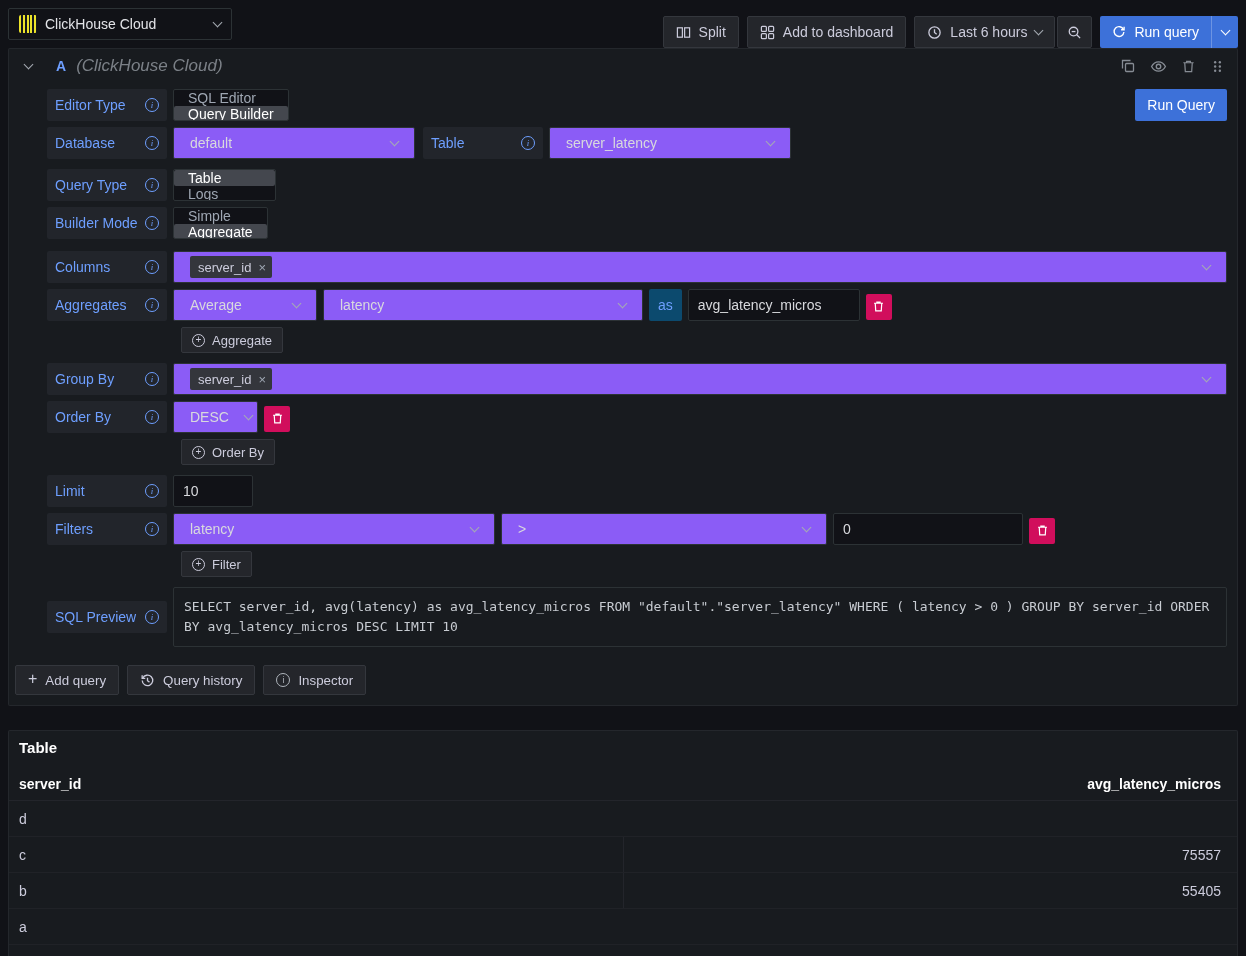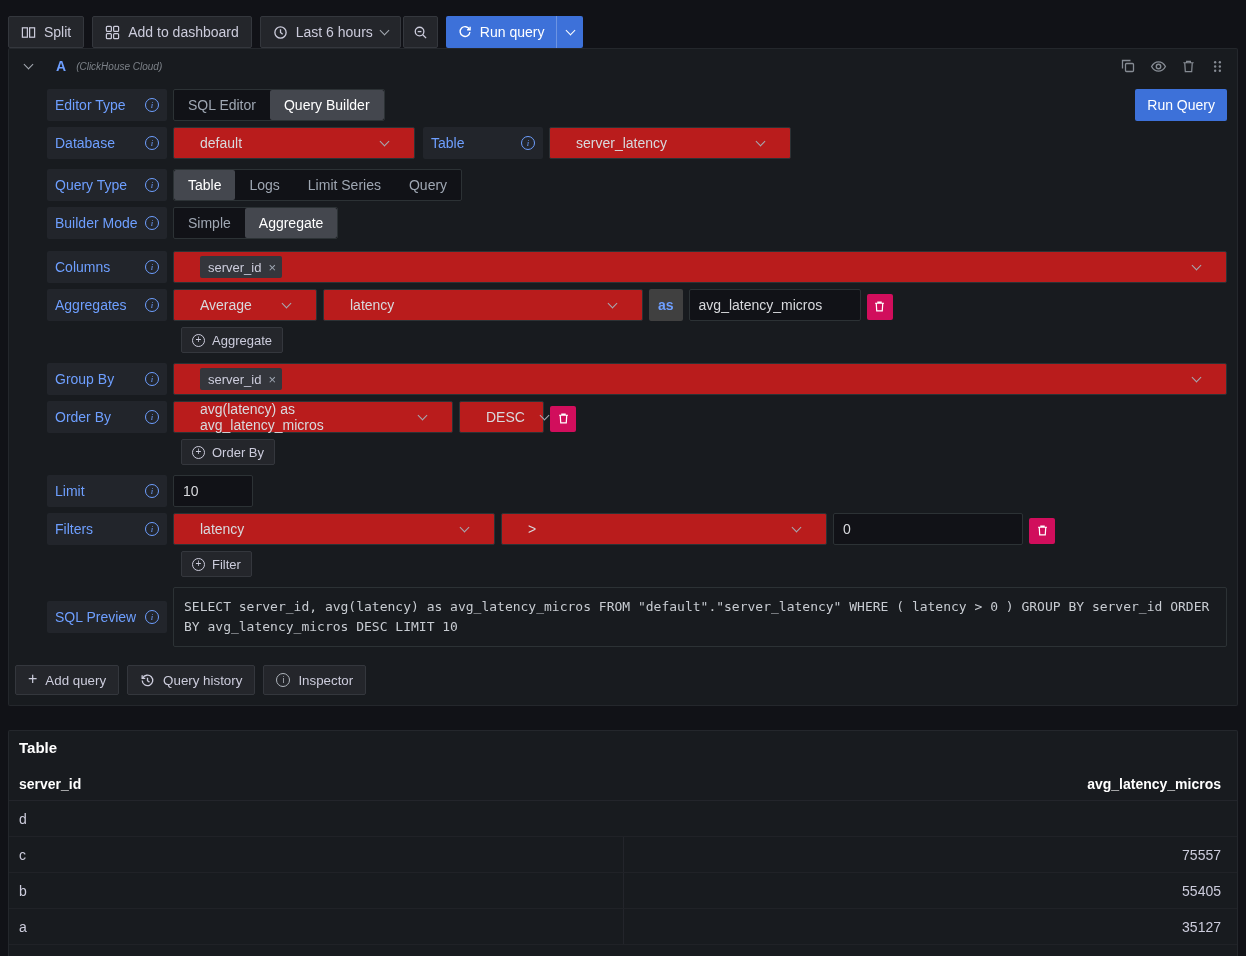--- a/index.html
+++ b/index.html
@@ -43,58 +43,58 @@
     border-right:1px solid rgba(255,255,255,0.25);
   }
   .run-chev { width:26px; height:32px; background:#3d71d9; display:flex; align-items:center; justify-content:center; cursor:pointer; }
   .run-chev .chev, .run-main .chev { border-color:#fff; }
   
   .panel {
     margin:0 8px; background:#181b1f; border:1px solid rgba(204,204,220,0.07); border-radius:2px;
   }
   .qe-header { height:34px; display:flex; align-items:center; gap:10px; padding:0 12px; }
   .qe-header .refid { color:#6e9fff; font-weight:600; margin-left:14px; }
-  .qe-header .hint { color:#7b8087; font-style:italic; font-size:10px; }
+  .qe-header .hint { color:#7b8087; font-style:italic; font-size:17px; }
   .hdr-icons { margin-left:auto; display:flex; align-items:center; gap:14px; color:#868c94; }
   .hdr-icons .icon { cursor:pointer; }
   .qe-body { padding:6px 10px 0 38px; display:flex; flex-direction:column; gap:6px; }
   .row { display:flex; align-items:center; gap:6px; }
   .flabel {
     width:120px; min-width:120px; height:32px; background:#22252b; border-radius:2px;
     display:flex; align-items:center; justify-content:space-between; padding:0 8px;
     color:#6e9fff; font-weight:500; font-size:14px;
   }
   .info {
     width:14px; height:14px; min-width:14px; border:1px solid currentColor; border-radius:50%;
     display:inline-flex; align-items:center; justify-content:center;
     font:italic 9px "Liberation Serif", serif; cursor:pointer;
   }
-  .radio-group { display:flex; height:32px; background:#111217; border:1px solid #2c3235; border-radius:2px; overflow:hidden; }
+  .radio-group { display:flex; height:32px; background:#111217; border:1px solid #2c3235; border-radius:2px; overflow:hidden;flex-direction:column; }
   .radio-group .opt {
     padding:0 14px; display:flex; align-items:center; color:#9fa7b3; font-weight:500; cursor:pointer; white-space:nowrap;
   }
   .radio-group .opt.active { background:#44474e; color:#fff; border-radius:2px; }
   .select {
-    height:32px; background:#b91c1c; border:1px solid #2c3235; border-radius:2px;
+    height:32px; background:#8b5cf6; border:1px solid #2c3235; border-radius:2px;
     display:flex; align-items:center; justify-content:space-between; gap:16px;
-    padding:0 26px; color:#d8d9dd; cursor:pointer;
+    padding:0 16px; color:#d8d9dd; cursor:pointer;
   }
   .select.ms { flex:1; }
   .tag {
     background:#34363c; border-radius:2px; height:22px; display:inline-flex; align-items:center; gap:7px;
     padding:0 6px 0 8px; color:#ccccdc; font-size:13px;
   }
   .tag-x { color:#9fa7b3; cursor:pointer; font-size:13px; line-height:1; }
   .tinput {
     height:32px; background:#111217; border:1px solid #2c3235; border-radius:2px;
     padding:0 9px; color:#d8d9dd; font-family:"Liberation Sans", sans-serif; font-size:14px; outline:none;
   }
   .as-box {
     height:32px; display:flex; align-items:center; padding:0 9px;
-    background:#404040; border-radius:2px; color:#6e9fff; font-weight:700;
+    background:#0c4a6e; border-radius:2px; color:#6e9fff; font-weight:400;
   }
   .trash-btn {
     width:26px; height:26px; margin-top:3px; background:#d10e5c; border:none; border-radius:2px;
     display:flex; align-items:center; justify-content:center; color:#fff; cursor:pointer;
   }
   .add-btn {
     height:26px; margin-left:8px; display:inline-flex; align-items:center; gap:7px; padding:0 10px;
     background:#24262b; border:1px solid #34373d; border-radius:2px;
     color:#ccccdc; font-size:13px; font-weight:500; cursor:pointer;
   }
@@ -129,20 +129,25 @@
   .g-th.c2 { width:50%; text-align:right; }
   .g-row { display:flex; height:36px; border-bottom:1px solid #202227; }
   .g-cell { display:flex; align-items:center; padding:0 10px; }
   .g-cell.c1 { width:50%; }
   .g-cell.c2 { width:50%; justify-content:flex-end; padding-right:16px; border-left:1px solid #23252b; }
 </style>
 </head>
 <body>
 
 <div class="topbar">
+  <div class="ds-picker">
+    <span class="ch-logo"></span>
+    <span class="name">ClickHouse Cloud</span>
+    <span class="chev"></span>
+  </div>
   <div class="tb-right">
     <div class="tb-btn">
       <svg class="icon" width="15" height="15" viewBox="0 0 16 16">
           <g fill="none" stroke="currentColor" stroke-width="1.3">
             <rect x="1.5" y="3" width="5.3" height="10"></rect>
             <rect x="9.2" y="3" width="5.3" height="10"></rect>
           </g>
         </svg>
       <span>Split</span>
     </div>
@@ -330,24 +335,20 @@
           <span class="tag-x">×</span>
         </span>
         <span class="chev"></span>
       </div>
     </div>
 
     <div class="row">
       <div class="flabel">
         <span>Order By</span>
         <span class="info">i</span>
-      </div>
-      <div class="select" style="width:280px">
-        <span>avg(latency) as avg_latency_micros</span>
-        <span class="chev"></span>
       </div>
       <div class="select" style="width:85px">
         <span>DESC</span>
         <span class="chev"></span>
       </div>
       <button class="trash-btn">
         <svg class="icon" width="13" height="13" viewBox="0 0 16 16">
             <path d="M2.5 4h11M6 4V2.5h4V4M4 4l.6 9.5h6.8L12 4" fill="none" stroke="currentColor" stroke-width="1.5"></path>
           </svg>
       </button>
@@ -438,16 +439,15 @@
     <div class="g-row">
       <div class="g-cell c1">c</div>
       <div class="g-cell c2">75557</div>
     </div>
     <div class="g-row">
       <div class="g-cell c1">b</div>
       <div class="g-cell c2">55405</div>
     </div>
     <div class="g-row">
       <div class="g-cell c1">a</div>
-      <div class="g-cell c2">35127</div>
     </div>
   </div>
 </div>
 
 </body></html>

